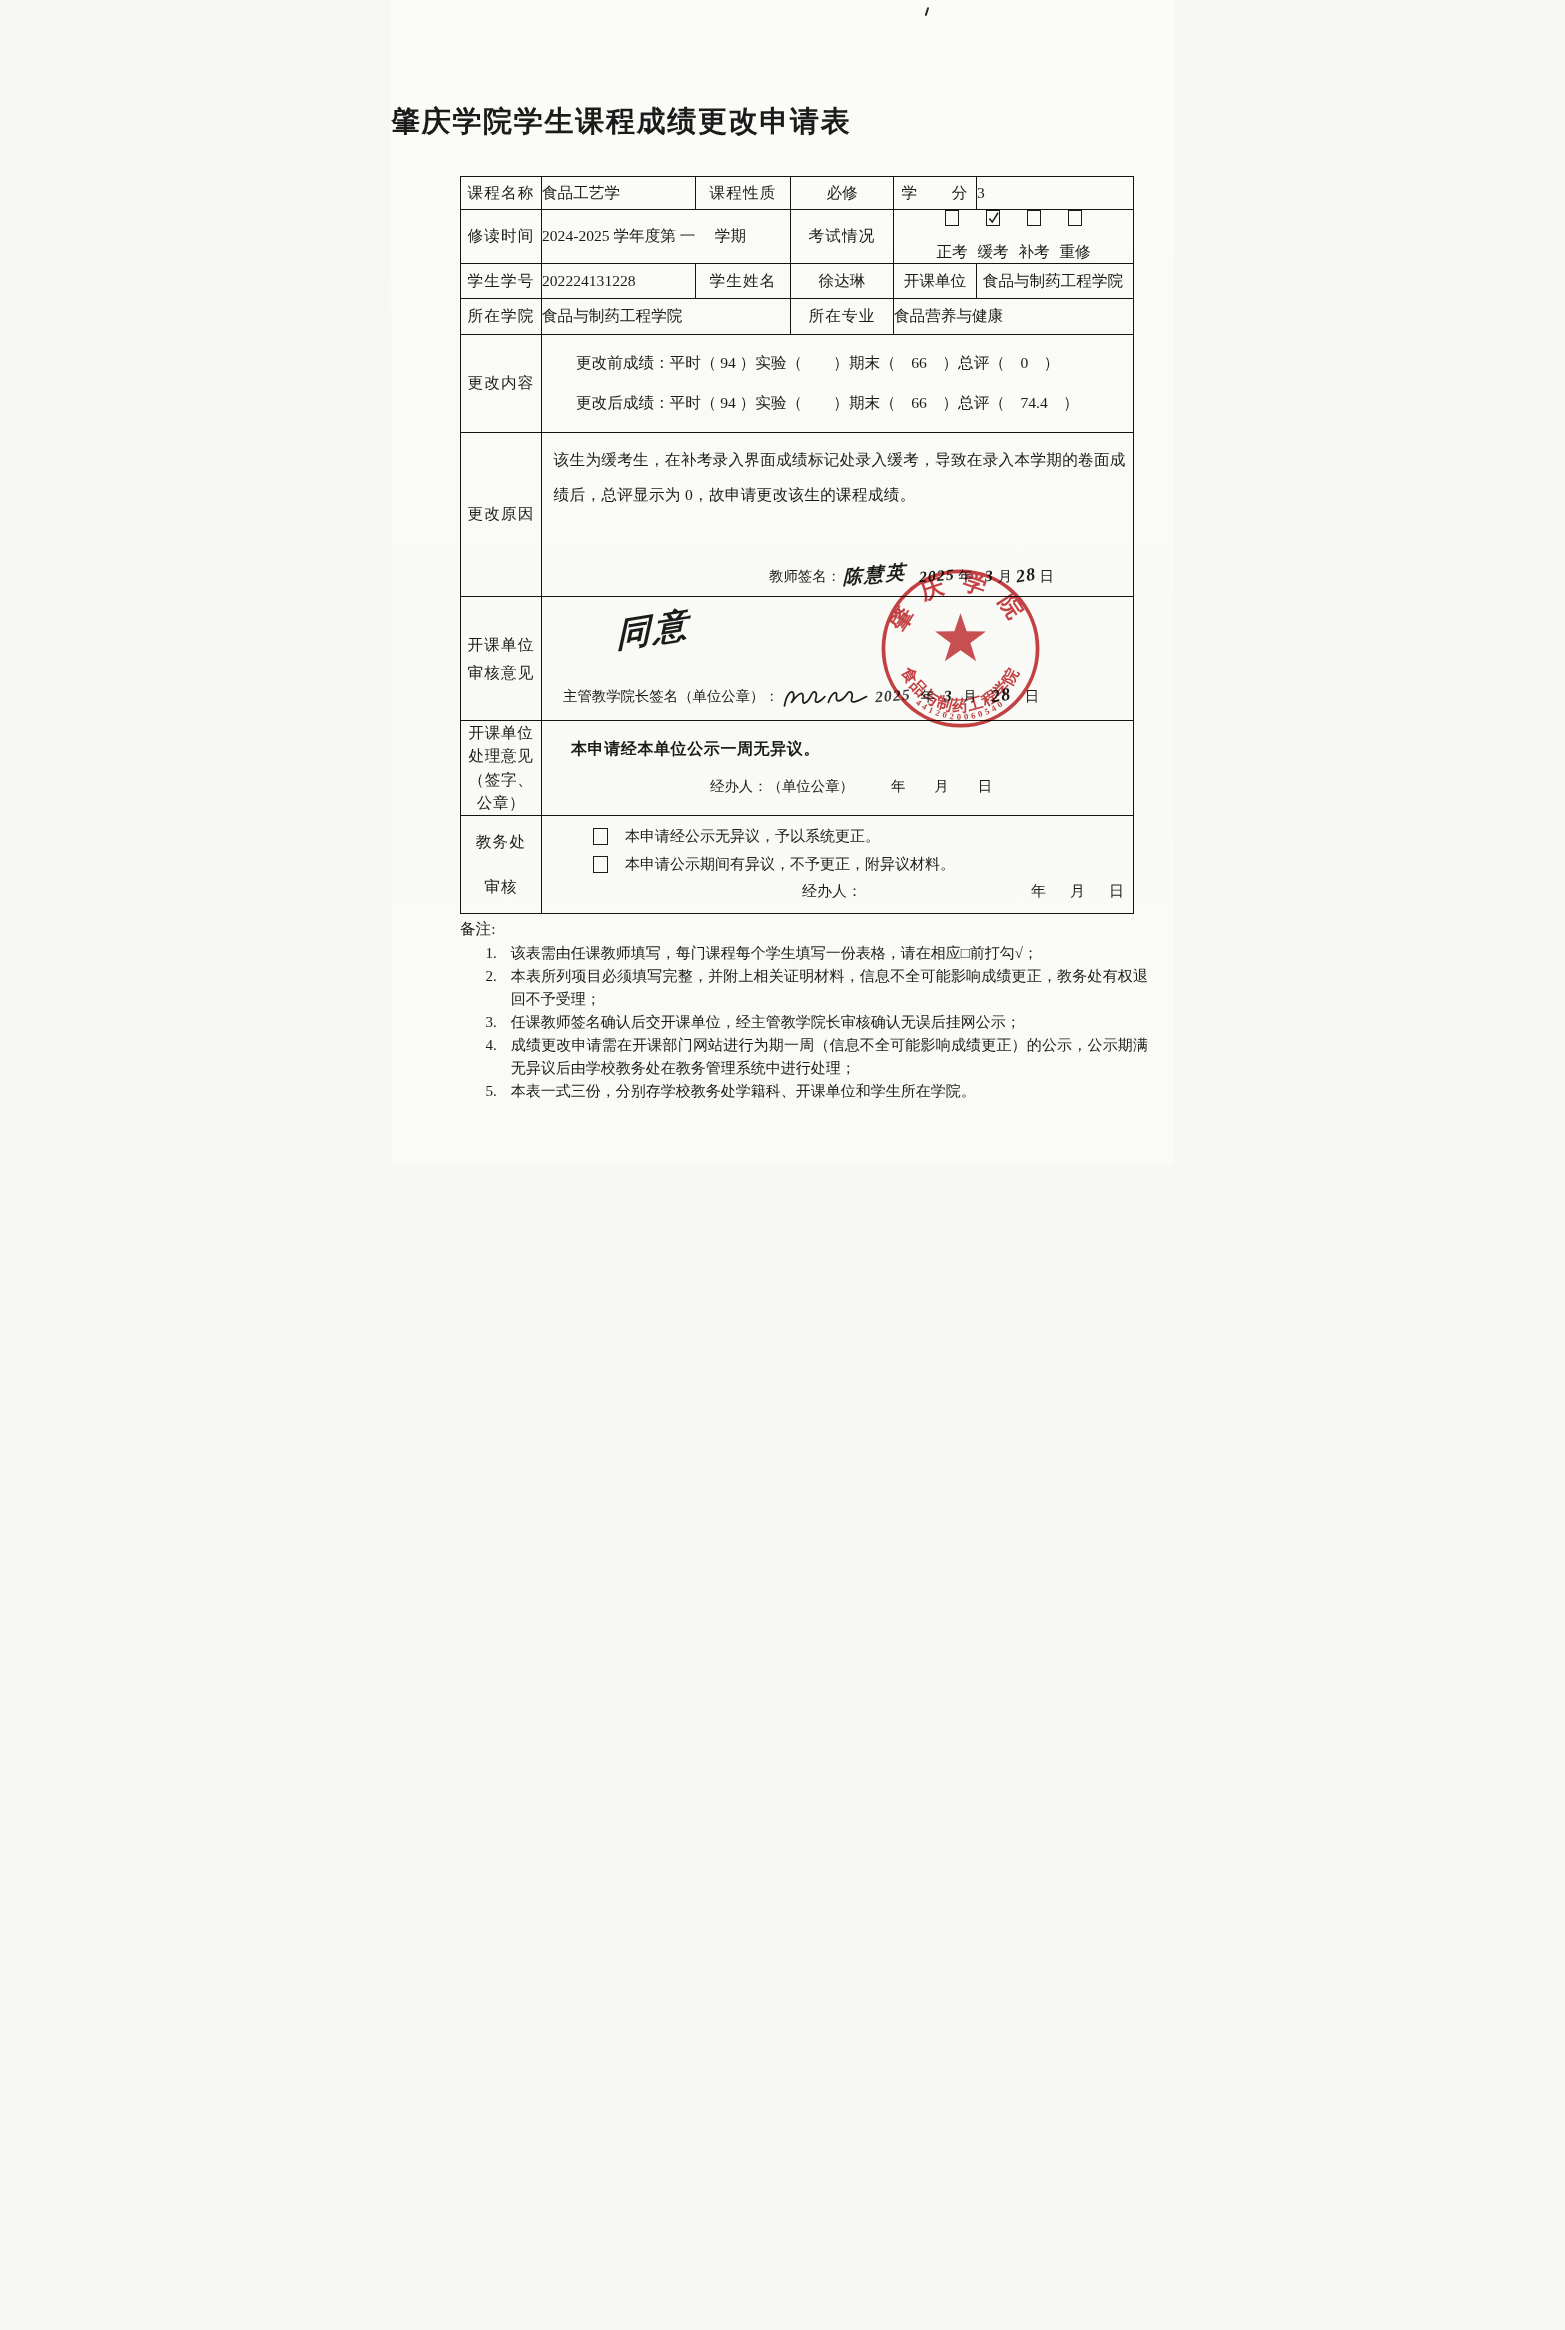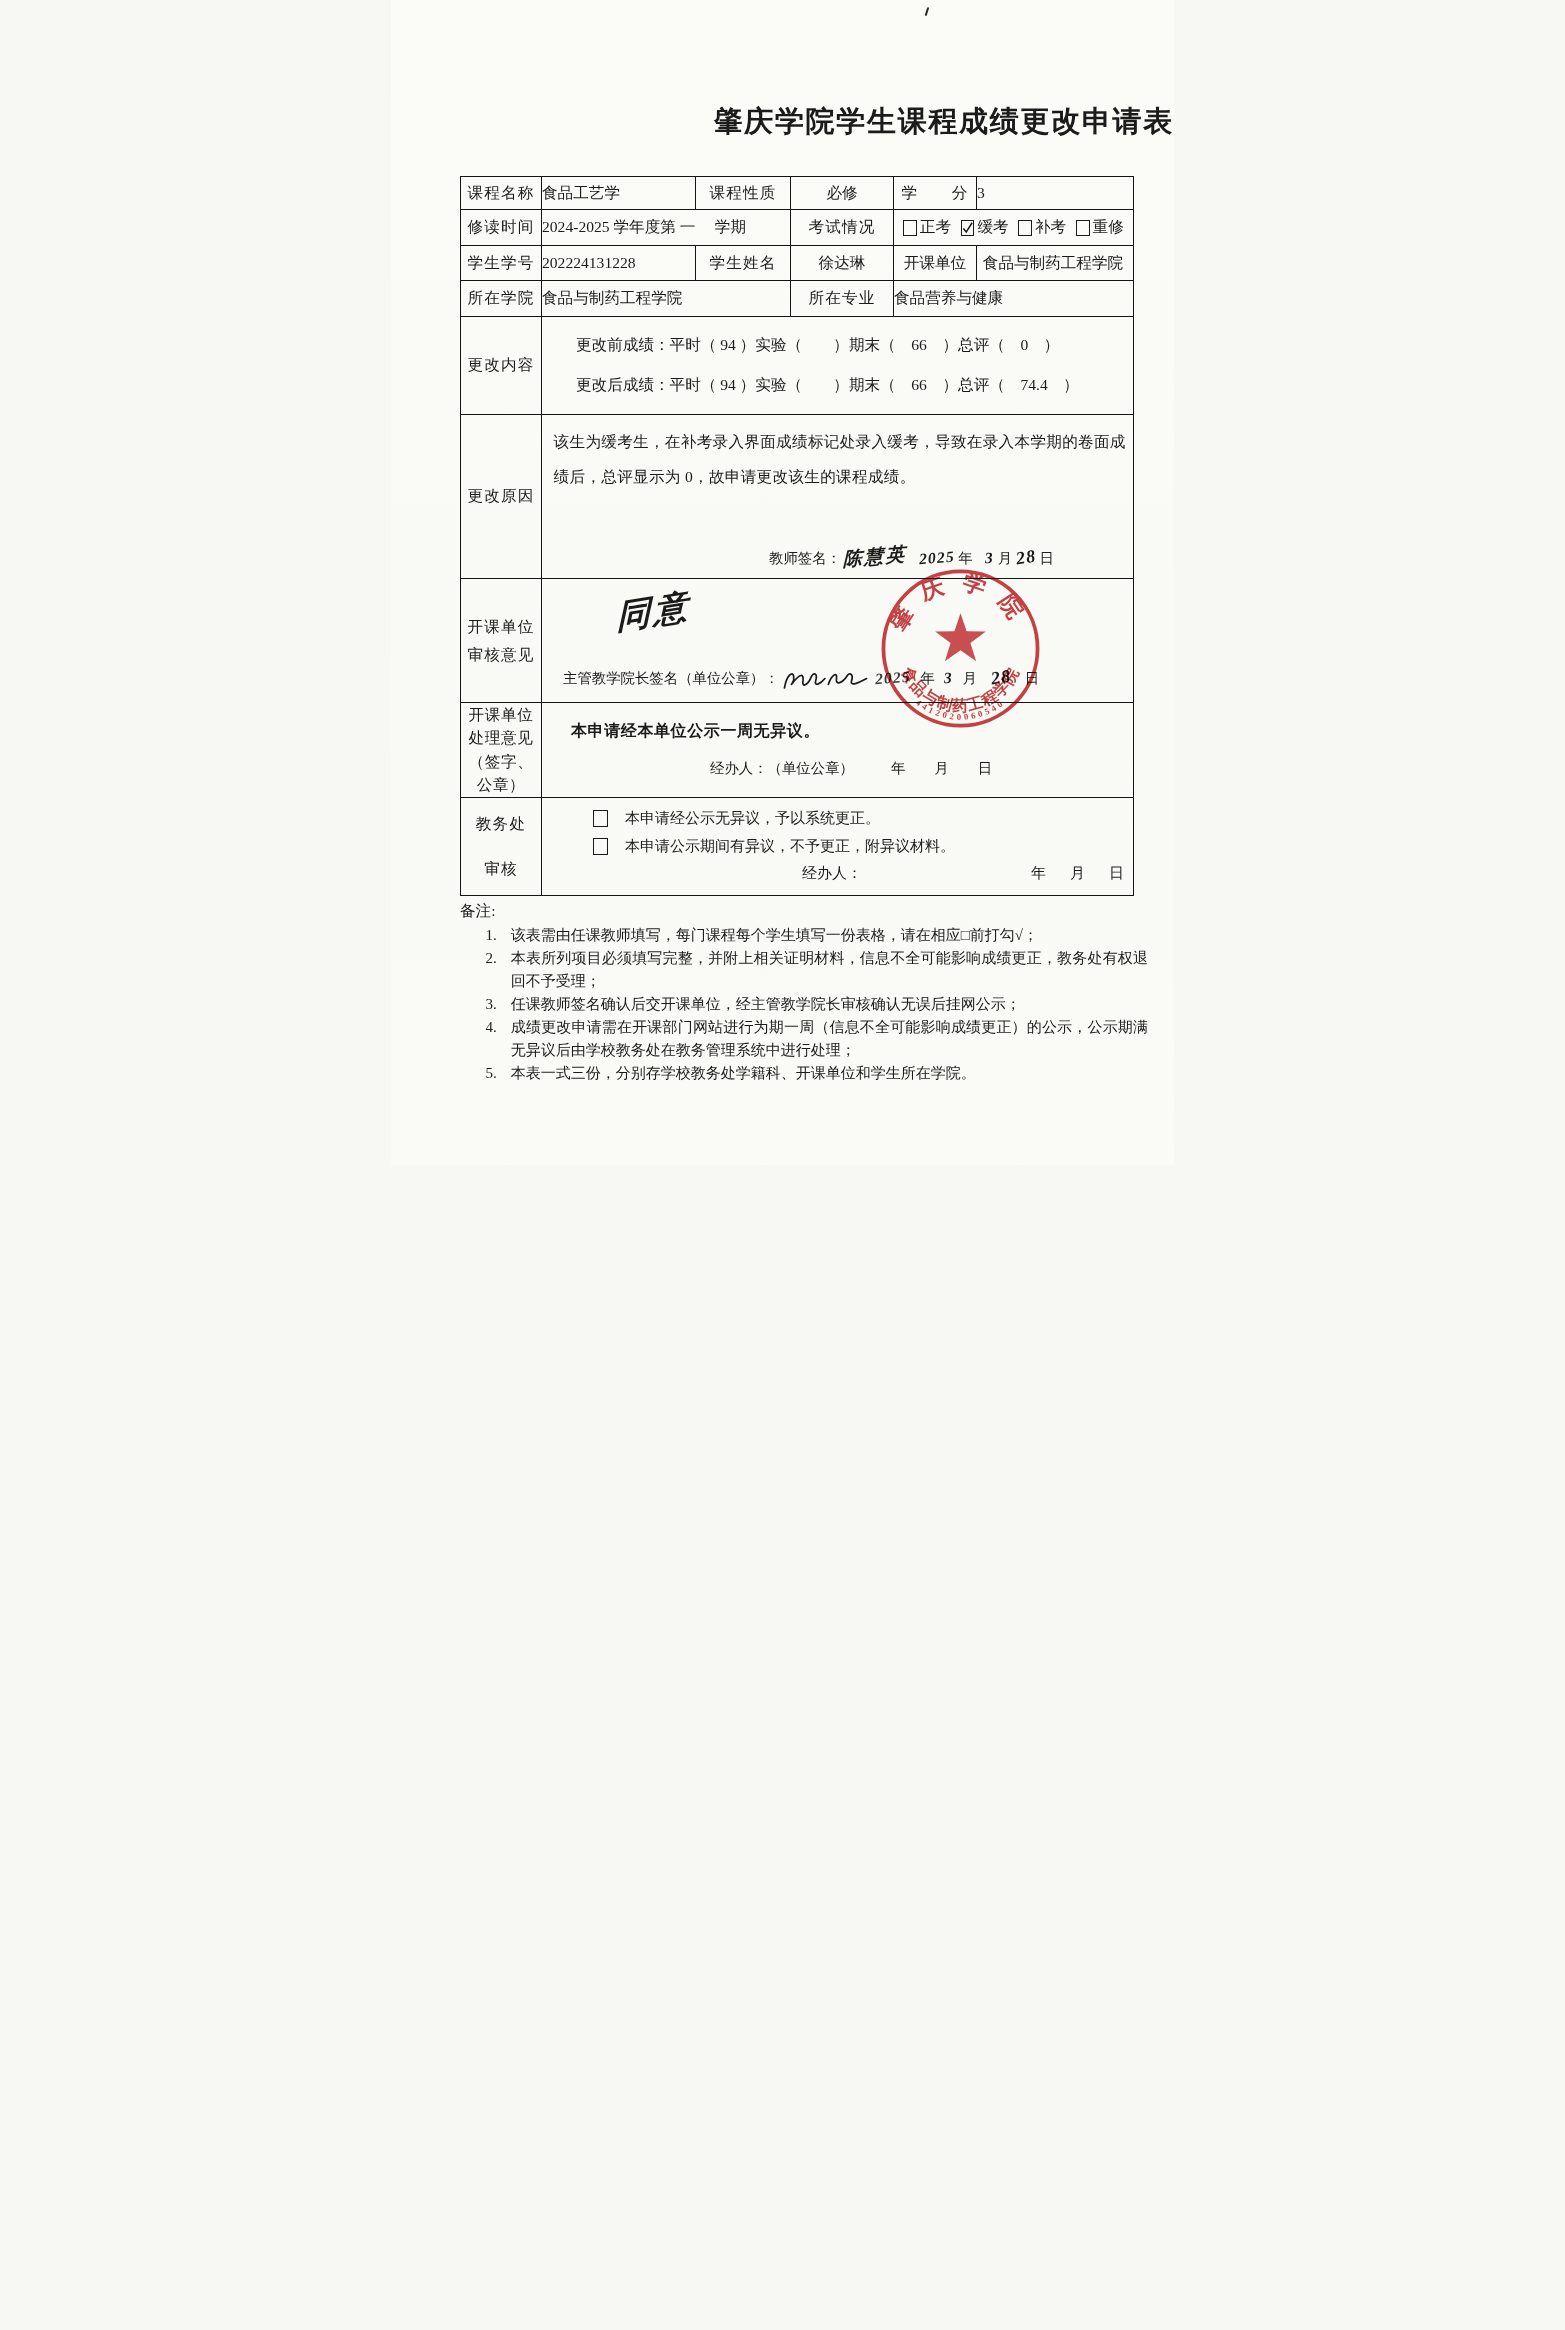--- a/index.html
+++ b/index.html
@@ -8,21 +8,21 @@
     width:783px;height:1165px;
     margin:0 auto;
     background:linear-gradient(180deg,#fbfbf8 0%,#f9f9f5 60%,#fafaf6 100%);
     color:#1b1b1b;
     font-family:"Liberation Serif","DejaVu Serif",serif;
     overflow:hidden;
   }
   .artifact{position:absolute;left:535px;top:7px;width:1.7px;height:8.7px;background:#2a2a2a;transform:rotate(18deg);border-radius:1.2px;}
   h1.title{
     margin:0;padding-top:102px;
-    text-align:right;
+    text-align:left;
     font-family:"Liberation Sans","DejaVu Sans",sans-serif;
     font-weight:700;font-size:29px;letter-spacing:1.7px;
   }
   table.form{
     table-layout:fixed;border-collapse:collapse;
     margin:34px 0 0 69px;
     width:673px;
     border:1.7px solid #141414;
   }
   table.form td{
@@ -37,21 +37,21 @@
   tr.r1{height:33px;padding-left:20px;} tr.r2{height:36px;} tr.r3{height:35px;} tr.r4{height:36px;}
   tr.r5{height:97px;} tr.r6{height:163px;} tr.r7{height:123px;}
   tr.r8{height:92px;} tr.r9{height:90px;}
   .lab-lines{line-height:1.75;}
   .lab-lines.tight{line-height:1.5;letter-spacing:0.6px;}
   .lab-lines.spread{line-height:2.9;}
   .pre{white-space:pre-wrap;}
 
   
   .opt-row{display:flex;justify-content:center;align-items:center;gap:9.8px;}
-  .opt{display:flex;align-items:center;gap:3px;}
+  .opt{display:flex;align-items:center;gap:16px;flex-direction:column;}
   .cb{position:relative;display:inline-block;width:11.6px;height:14px;border:1.4px solid #1b1b1b;background:transparent;flex:none;}
   .cb svg{position:absolute;left:-0.6px;top:0;}
   .cb.big{width:12.7px;height:15px;}
 
   
   .scores{display:flex;flex-direction:column;justify-content:space-evenly;height:97px;padding-left:34px;}
   .score-line{font-size:15.6px;}
 
   
   .reason-wrap{display:flex;flex-direction:column;height:163px;gap:16px;}

